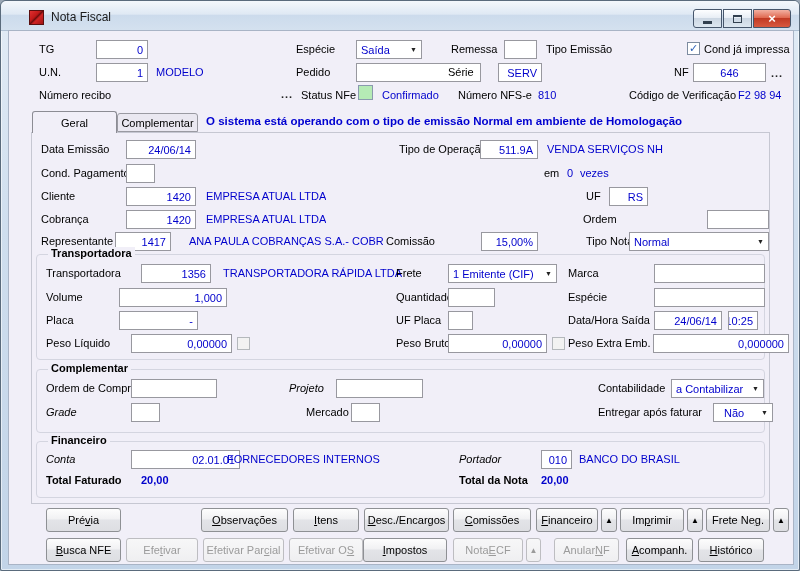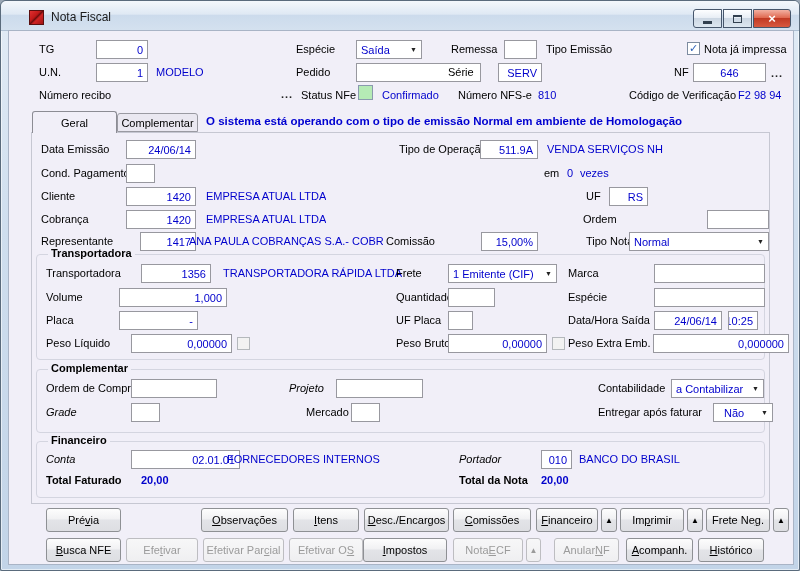--- a/index.html
+++ b/index.html
@@ -90,21 +90,21 @@
   <div class="field combo" style="left:355px;top:39px;width:66px">
     <span>Saída</span>
     <span class="carrow">▼</span>
   </div>
   <span class="lbl" style="left:450px;top:42px">Remessa</span>
   <div class="field" style="left:503px;top:39px;width:33px"></div>
   <span class="lbl" style="left:545px;top:42px">Tipo Emissão</span>
   <div class="chk" style="left:686px;top:41px">
     <span class="mark">✓</span>
   </div>
-  <span class="lbl" style="left:703px;top:42px">Nota já impressa</span>
+  <span class="lbl" style="left:703px;top:42px">Cond já impressa</span>
 
   <span class="lbl" style="left:38px;top:65px">U.N.</span>
   <div class="field" style="left:95px;top:62px;width:52px">1</div>
   <span class="desc" style="left:155px;top:65px">MODELO</span>
   <span class="lbl" style="left:295px;top:65px">Pedido</span>
   <div class="field" style="left:355px;top:62px;width:125px"></div>
   <span class="lbl" style="left:447px;top:65px">Série</span>
   <div class="field" style="left:497px;top:62px;width:44px">SERV</div>
   <span class="lbl" style="left:673px;top:65px">NF</span>
   <div class="field center" style="left:692px;top:62px;width:73px">646</div>
@@ -143,21 +143,21 @@
   <span class="lbl" style="left:585px;top:189px">UF</span>
   <div class="field" style="left:608px;top:186px;width:39px">RS</div>
 
   <span class="lbl" style="left:40px;top:212px">Cobrança</span>
   <div class="field" style="left:125px;top:209px;width:70px">1420</div>
   <span class="desc" style="left:205px;top:212px">EMPRESA ATUAL LTDA</span>
   <span class="lbl" style="left:582px;top:212px">Ordem</span>
   <div class="field" style="left:706px;top:209px;width:62px"></div>
 
   <span class="lbl" style="left:40px;top:234px">Representante</span>
-  <div class="field" style="left:139px;top:231px;width:56px">1417</div>
+  <div class="field" style="left:114px;top:231px;width:56px">1417</div>
   <span class="desc" style="left:188px;top:234px;max-width:194px">ANA PAULA COBRANÇAS S.A.-  COBRANÇAS AVIÃ</span>
   <span class="lbl" style="left:385px;top:234px">Comissão</span>
   <div class="field right" style="left:480px;top:231px;width:57px">15,00%</div>
   <span class="lbl" style="left:585px;top:234px">Tipo Nota</span>
   <div class="field combo" style="left:628px;top:231px;width:140px">
     <span>Normal</span>
     <span class="carrow">▼</span>
   </div>
 
   <div class="group" style="left:35px;top:253px;width:729px;height:106px"></div>

